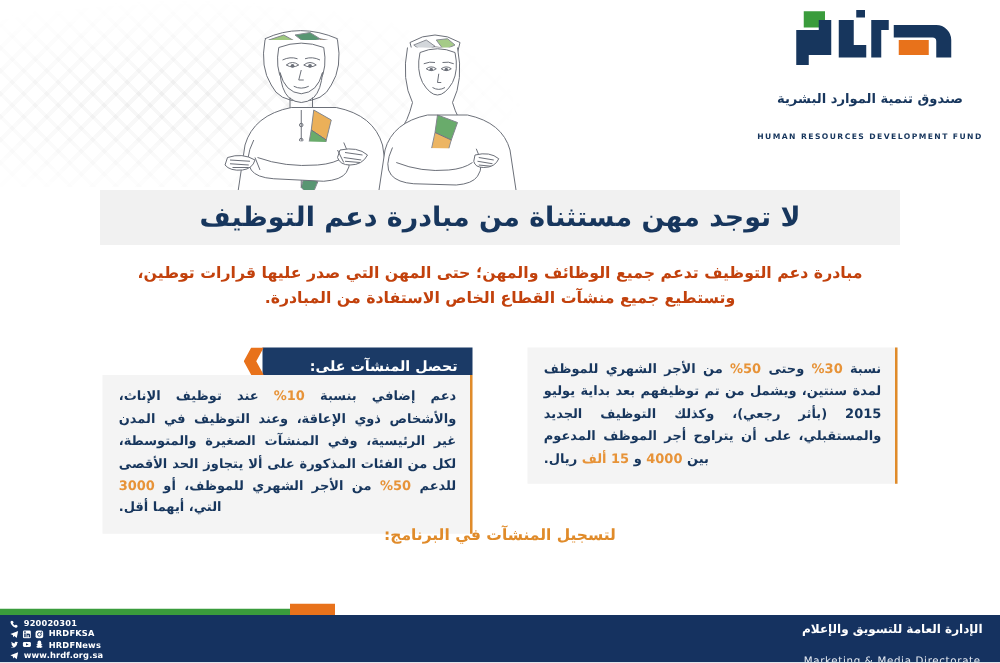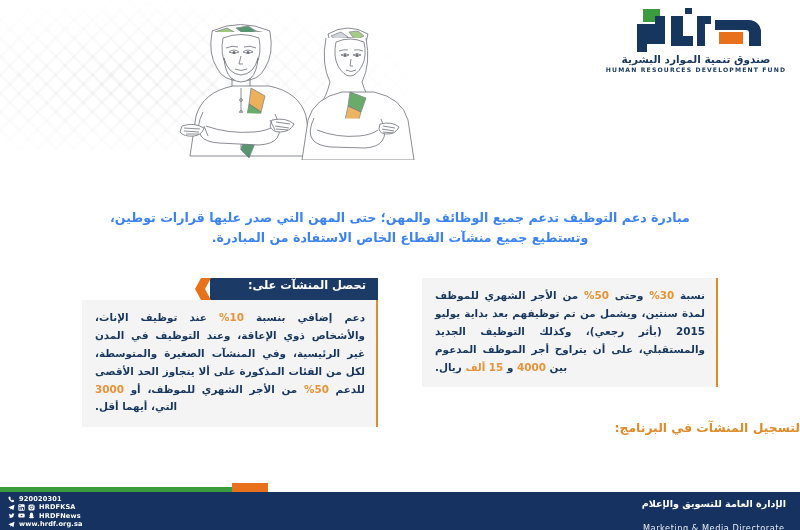--- a/index.html
+++ b/index.html
@@ -26,21 +26,21 @@
       repeating-linear-gradient(45deg,  rgba(0,0,0,0.030) 0 3px, rgba(0,0,0,0) 3px 13px);
     -webkit-mask-image: radial-gradient(ellipse at 35% 55%, #000 10%, transparent 72%);
             mask-image: radial-gradient(ellipse at 35% 55%, #000 10%, transparent 72%);
     pointer-events: none;
   }
 
   
   .logo-wrap {
     position: absolute; right: 18px; top: 6px;
     width: 172px; height: 78px;
-    display: flex; flex-direction: column; align-items: center;
+    display: flex; flex-direction: column; align-items: center; gap: 20px;
   }
   .logo-mark { position: relative; width: 138px; height: 46px; }
   .logo-mark svg { display:block; width:100%; height:100%; }
   .logo-ar {
     font-size: 10.5px; font-weight: bold; color: #17365d;
     letter-spacing: .2px; margin-top: 1px; white-space: nowrap;
   }
   .logo-en {
     font-size: 6.1px; font-weight: bold; color: #17365d;
     letter-spacing: 1.15px; margin-top: 1px; white-space: nowrap;
@@ -64,34 +64,34 @@
   .headline {
     font-size: 21.5px; font-weight: bold; color: #17365d;
     letter-spacing: .4px; white-space: nowrap;
   }
 
   
   .subparagraph {
     position: absolute; left: 95px; top: 208px;
     width: 610px;
     text-align: center;
-    font-size: 12.6px; font-weight: bold; color: #3b82f6;
+    font-size: 12.6px; font-weight: bold; color: #c2410c;
     line-height: 1.62;
   }
 
   
   .panel { position: absolute; top: 278px; width: 296px; }
   .panel.right-panel { right: 82px; }
   .panel.left-panel  { left: 82px; }
 
   .panel-head {
     position: relative;
     height: 22px;
     background: #1b3a66;
-    display: flex; align-items: flex-start;
+    display: flex; align-items: flex-end;
     padding-right: 12px;
     width: 178px;
     margin-right: 0; margin-left: auto;
   }
   .panel.left-panel .panel-head { width: 168px; }
   .panel-head-title {
     color: #ffffff; font-size: 11.4px; font-weight: bold;
     white-space: nowrap;
   }
   
@@ -115,21 +115,21 @@
   .panel-text {
     font-size: 10.4px; font-weight: bold; color: #17365d;
     line-height: 1.72; text-align: justify;
     text-align-last: left;
   }
   .hl { color: #e79338; }
 
   
   .cta {
     position: absolute; left: 0; right: 0; top: 420px;
-    text-align: right;
+    text-align: center;
   }
   .cta-label {
     font-size: 12.4px; font-weight: bold; color: #e08b2a;
     margin-bottom: 7px;
   }
   .cta-pill-wrap {
     position: relative; display: inline-block;
   }
   .cta-pill {
     display: inline-block;
@@ -282,20 +282,23 @@
         <path d="M225 112 l12 6 l-5 14 l-10 -6 Z" fill="#c8ccd2" opacity=".8"></path>
 
         <path d="M194 110 q-7 15 -1 22 q5 6 18 7 l34 1 q13 -1 17 -7 q6 -8 -1 -22" fill="#ffffff"></path>
         <path d="M197 122 q20 8 42 6 q12 -1 19 -6"></path>
         <path d="M260 116 q12 -3 19 3 q-3 7 -12 7 q-7 0 -8 -5 Z" fill="#ffffff"></path>
         <path d="M263 118 l12 2 M262 121 l12 2 M263 124 l10 1"></path>
       </g>
     </svg>
   </div>
 
+  <div class="headline-band">
+    <div class="headline">لا توجد مهن مستثناة من مبادرة دعم التوظيف</div>
+  </div>
 
   <div class="subparagraph">مبادرة دعم التوظيف تدعم جميع الوظائف والمهن؛ حتى المهن التي صدر عليها قرارات توطين، وتستطيع جميع منشآت القطاع الخاص الاستفادة من المبادرة.</div>
 
   <div class="panel right-panel">
     <div class="panel-body">
       <div class="panel-text"><span>نسبة </span><span class="hl">30%</span><span> وحتى </span><span class="hl">50%</span><span> من الأجر الشهري للموظف لمدة سنتين، ويشمل من تم توظيفهم بعد بداية يوليو 2015 (بأثر رجعي)، وكذلك التوظيف الجديد والمستقبلي، على أن يتراوح أجر الموظف المدعوم بين </span><span class="hl">4000</span><span> و </span><span class="hl">15 ألف</span><span> ريال.</span></div>
     </div>
   </div>
 
   <div class="panel left-panel">

